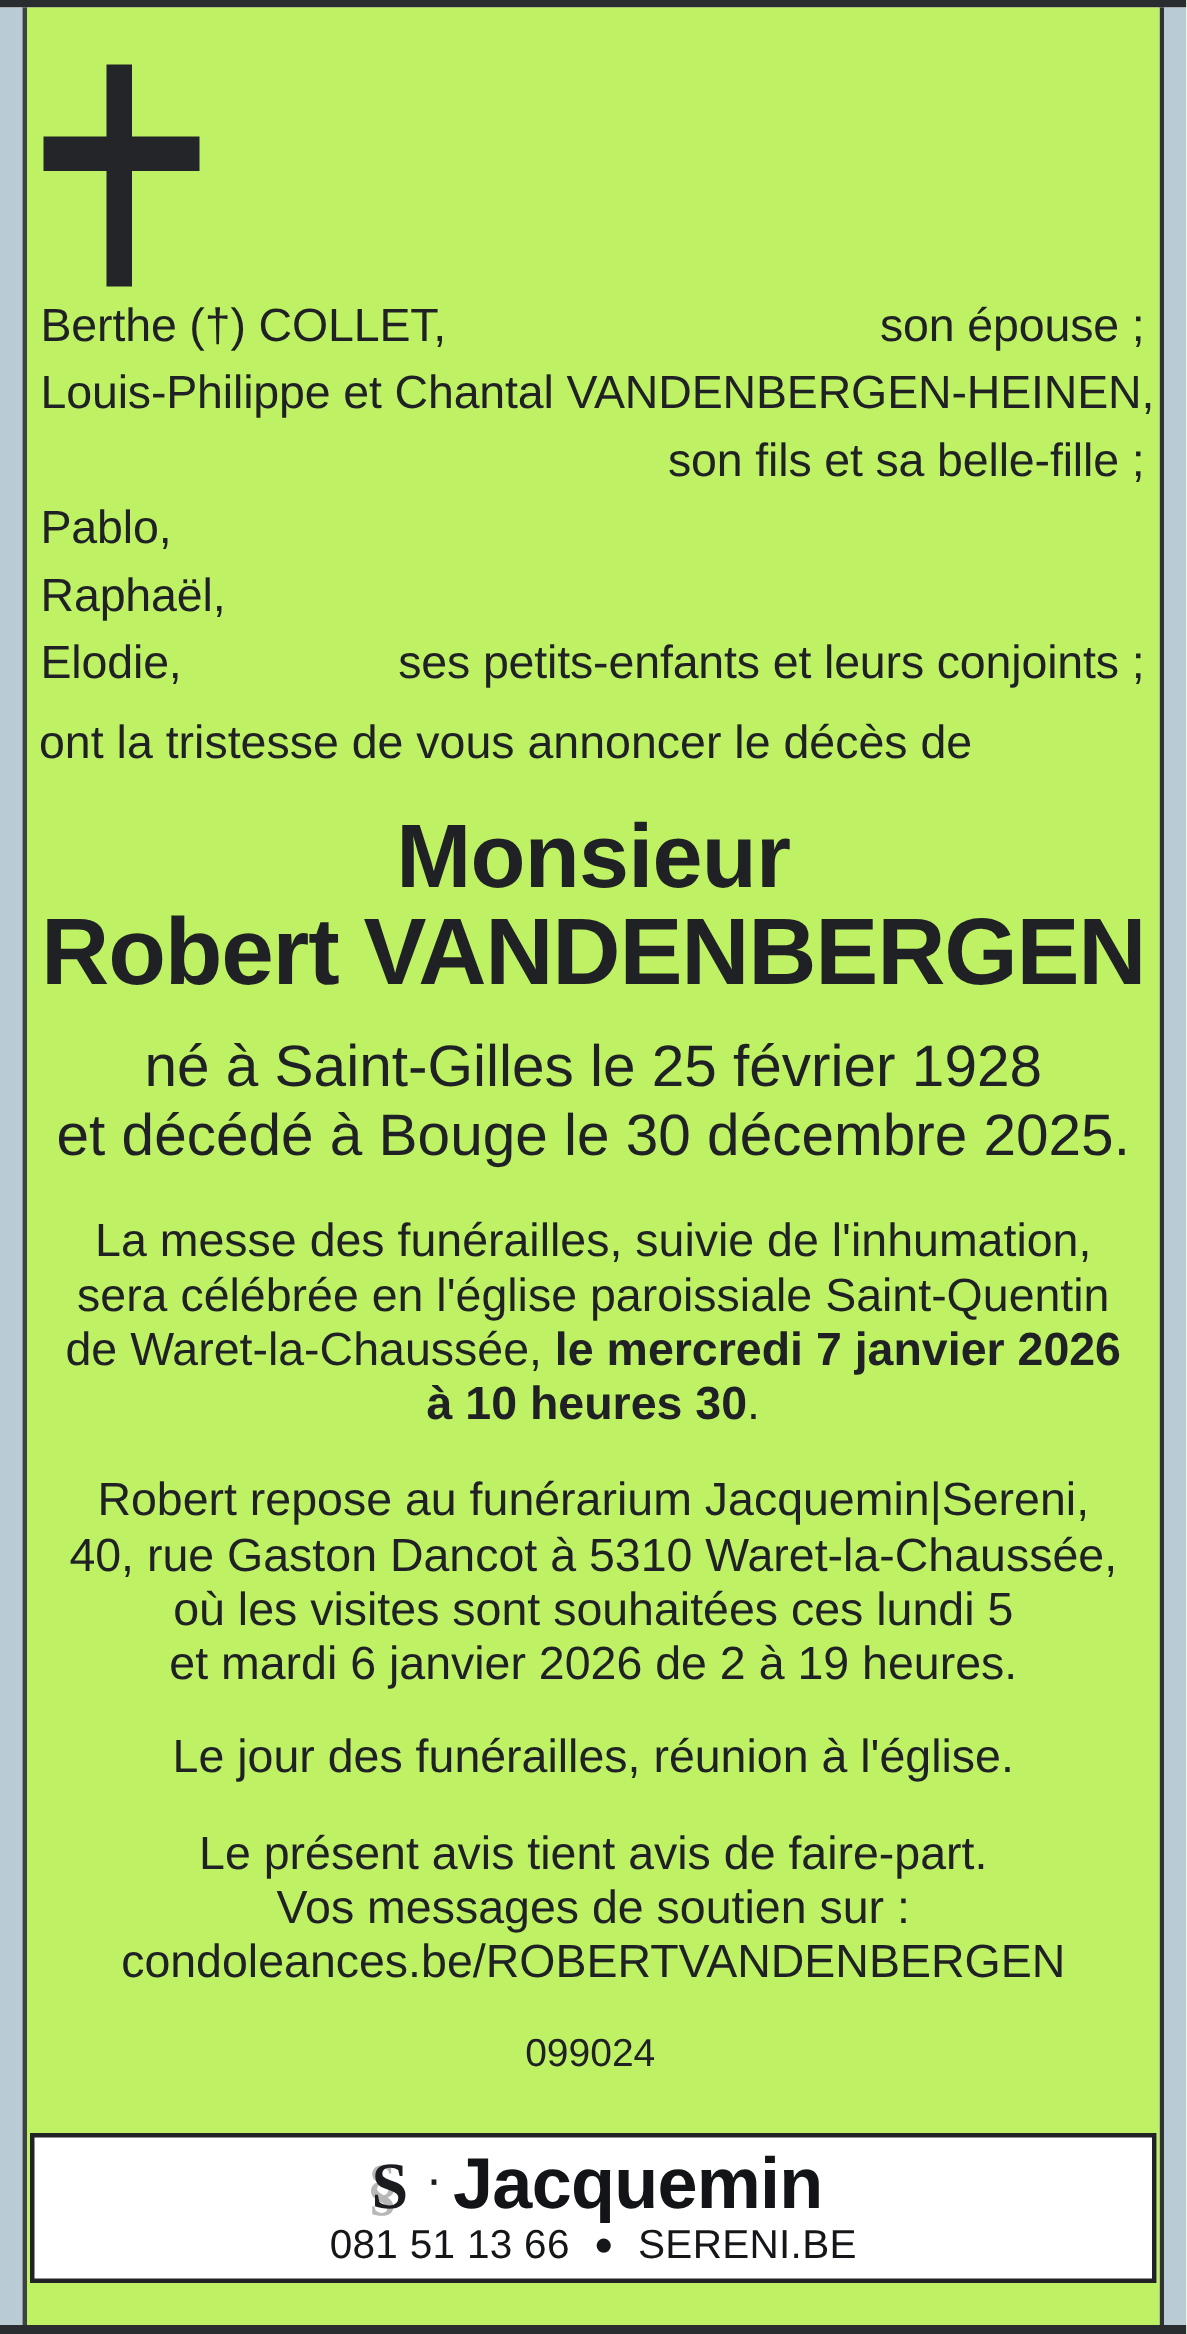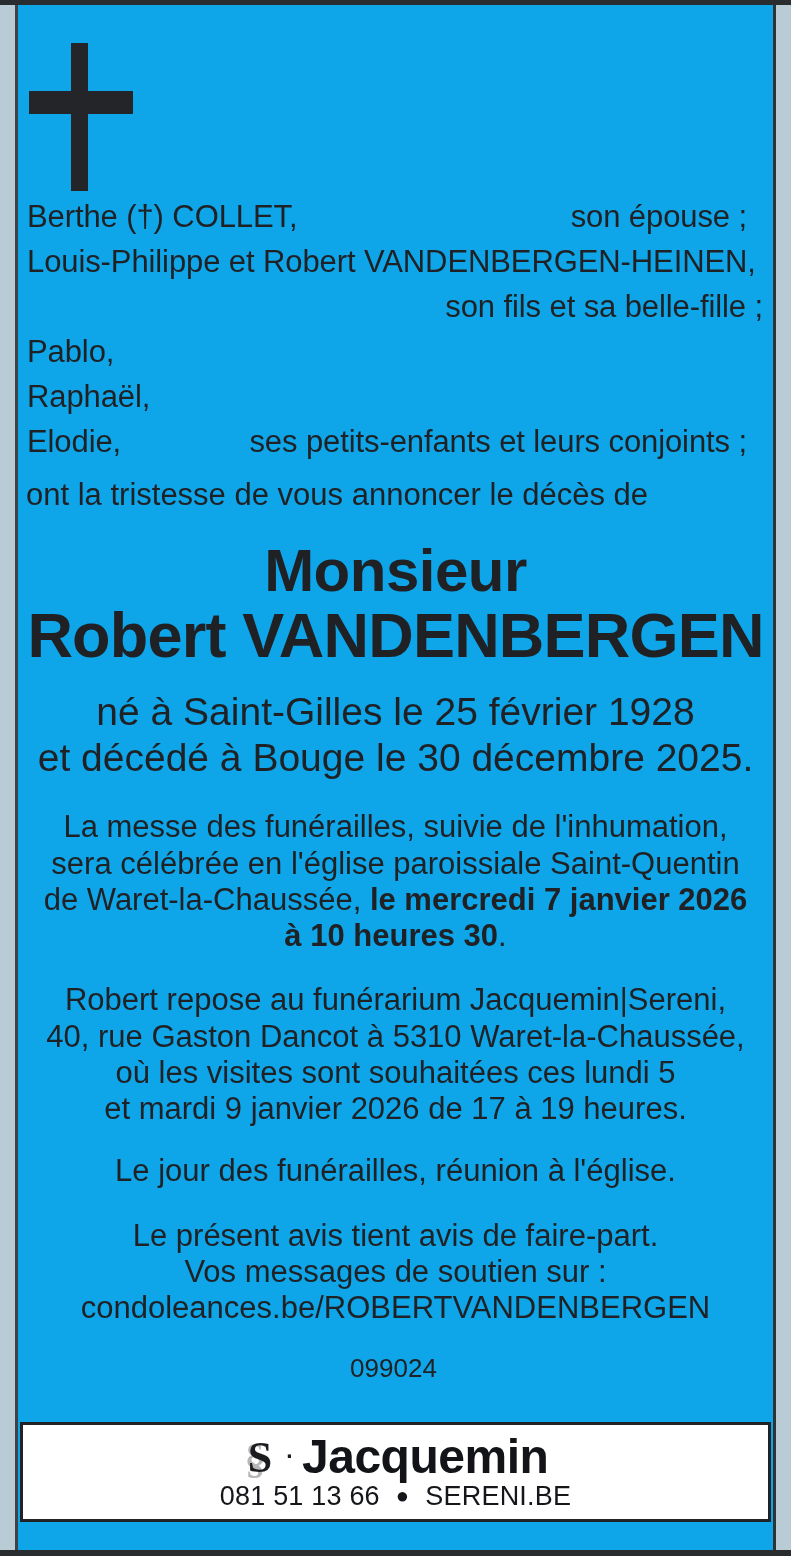--- a/index.html
+++ b/index.html
@@ -58,21 +58,21 @@
     width: 3px;
     background: #2f3335;
   }
 
   .sheet {
     position: absolute;
     left: 18px;
     right: 18px;
     top: 5px;
     bottom: 6px;
-    background: #0ea5e9;
+    background: #bef264;
   }
 
   
   .content {
     position: absolute;
     left: 2px;
     right: 2px;
     top: 0;
     box-sizing: border-box;
     padding: 0 6px;
@@ -125,21 +125,21 @@
     height: 45px;
     position: relative;
   }
   .family .left {
     position: absolute;
     left: 1px;
     top: 0;
   }
   .family .right {
     position: absolute;
-    right: 18px;
+    right: 2px;
     top: 0;
   }
   .family .row.indent-right .right { right: 2px; }
 
   .announce {
     font-size: 31px;
     line-height: 1.35;
     text-align: left;
     margin-top: 9px;
   }
@@ -284,21 +284,21 @@
           <div class="bar-h"></div>
         </div>
       </div>
 
       <div class="family cond">
         <div class="row">
           <span class="left">Berthe (†) COLLET,</span>
           <span class="right">son épouse ;</span>
         </div>
         <div class="row">
-          <span class="left">Louis-Philippe et Robert VANDENBERGEN-HEINEN,</span>
+          <span class="left">Louis-Philippe et Chantal VANDENBERGEN-HEINEN,</span>
           <span class="right"></span>
         </div>
         <div class="row indent-right">
           <span class="left"></span>
           <span class="right">son fils et sa belle-fille ;</span>
         </div>
         <div class="row">
           <span class="left">Pablo,</span>
           <span class="right"></span>
         </div>
@@ -328,21 +328,21 @@
         <div>La messe des funérailles, suivie de l'inhumation,</div>
         <div>sera célébrée en l'église paroissiale Saint-Quentin</div>
         <div><span>de Waret-la-Chaussée, </span><b>le mercredi 7 janvier 2026</b></div>
         <div><b>à 10 heures 30</b><span>.</span></div>
       </div>
 
       <div class="para cond">
         <div>Robert repose au funérarium Jacquemin|Sereni,</div>
         <div>40, rue Gaston Dancot à 5310 Waret-la-Chaussée,</div>
         <div>où les visites sont souhaitées ces lundi 5</div>
-        <div>et mardi 9 janvier 2026 de 17 à 19 heures.</div>
+        <div>et mardi 6 janvier 2026 de 2 à 19 heures.</div>
       </div>
 
       <div class="para cond tight">
         <div>Le jour des funérailles, réunion à l'église.</div>
       </div>
 
       <div class="para cond">
         <div>Le présent avis tient avis de faire-part.</div>
         <div>Vos messages de soutien sur :</div>
         <div>condoleances.be/ROBERTVANDENBERGEN</div>

